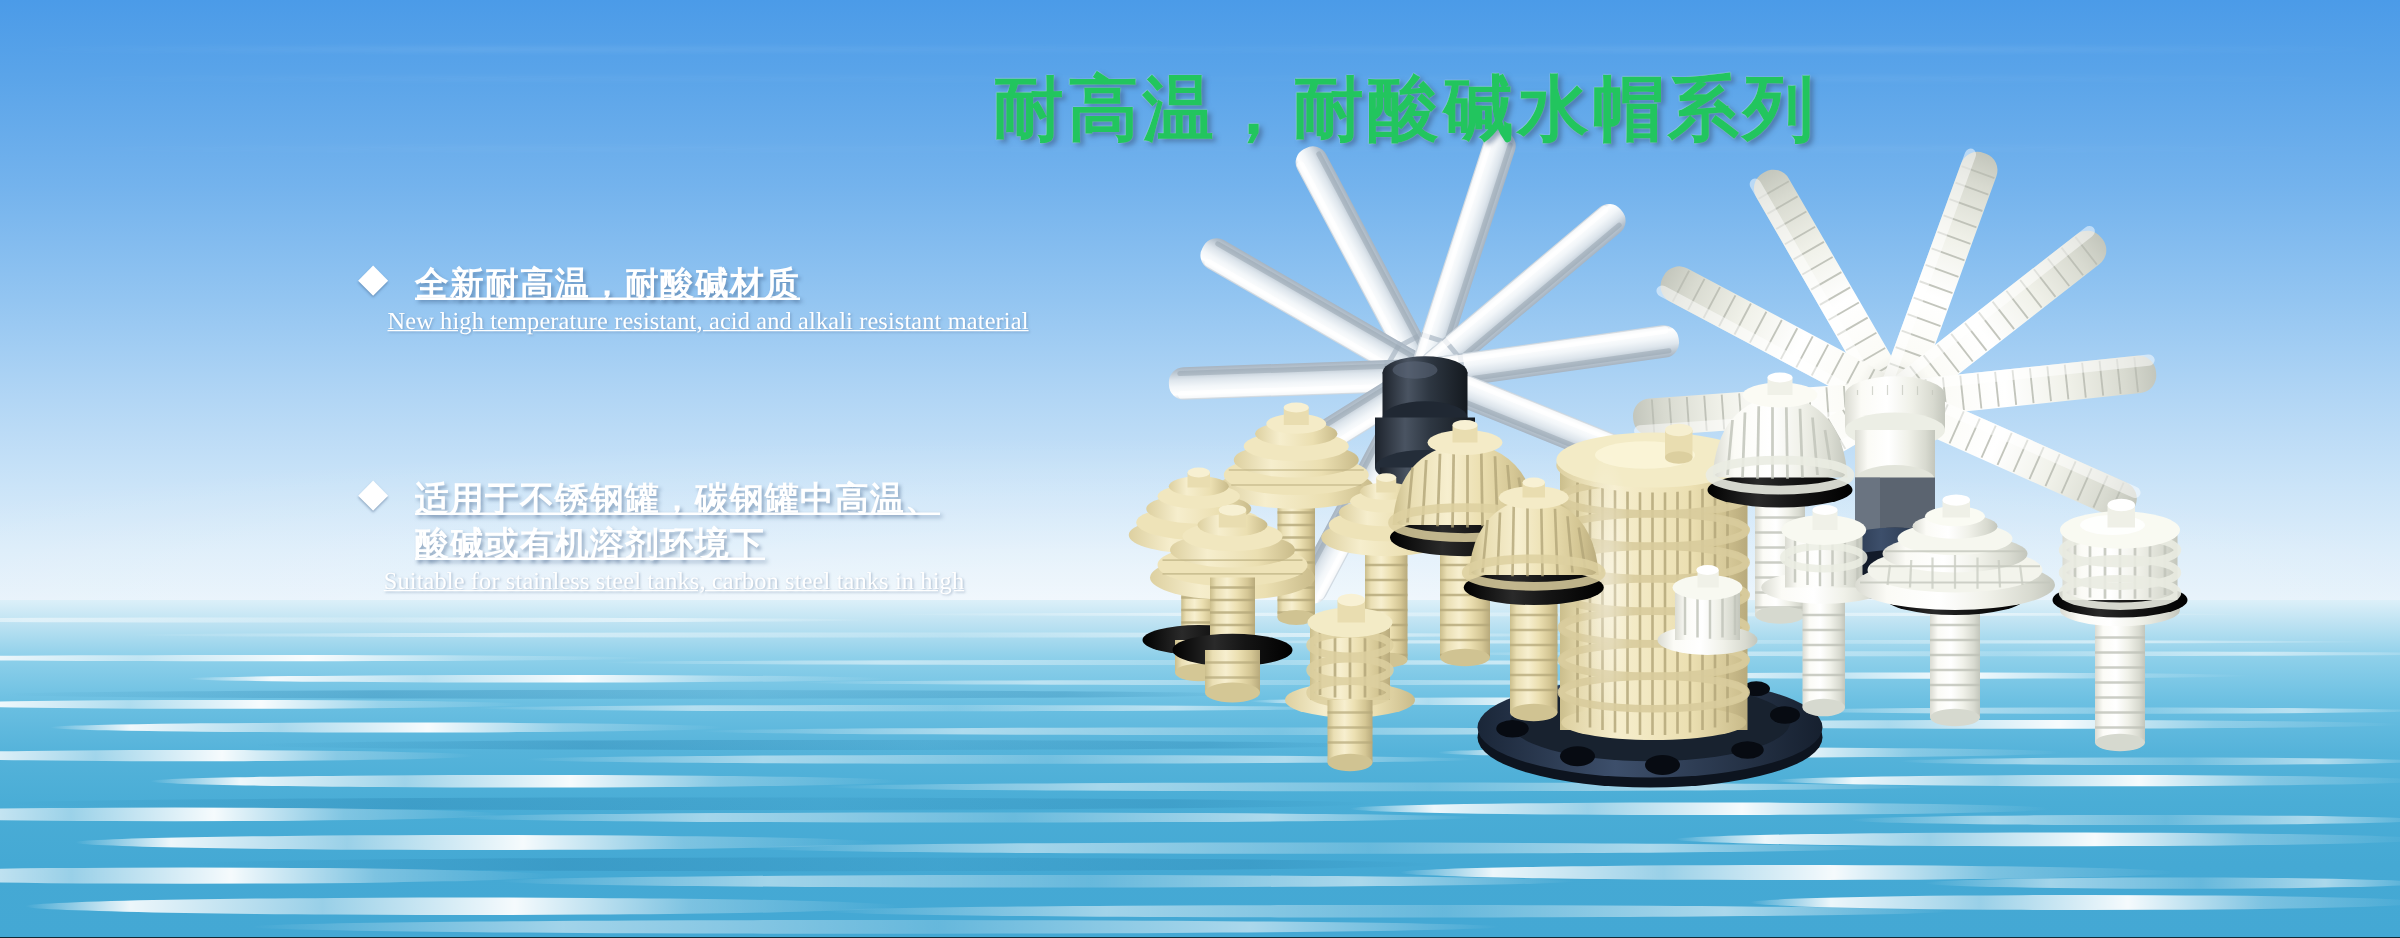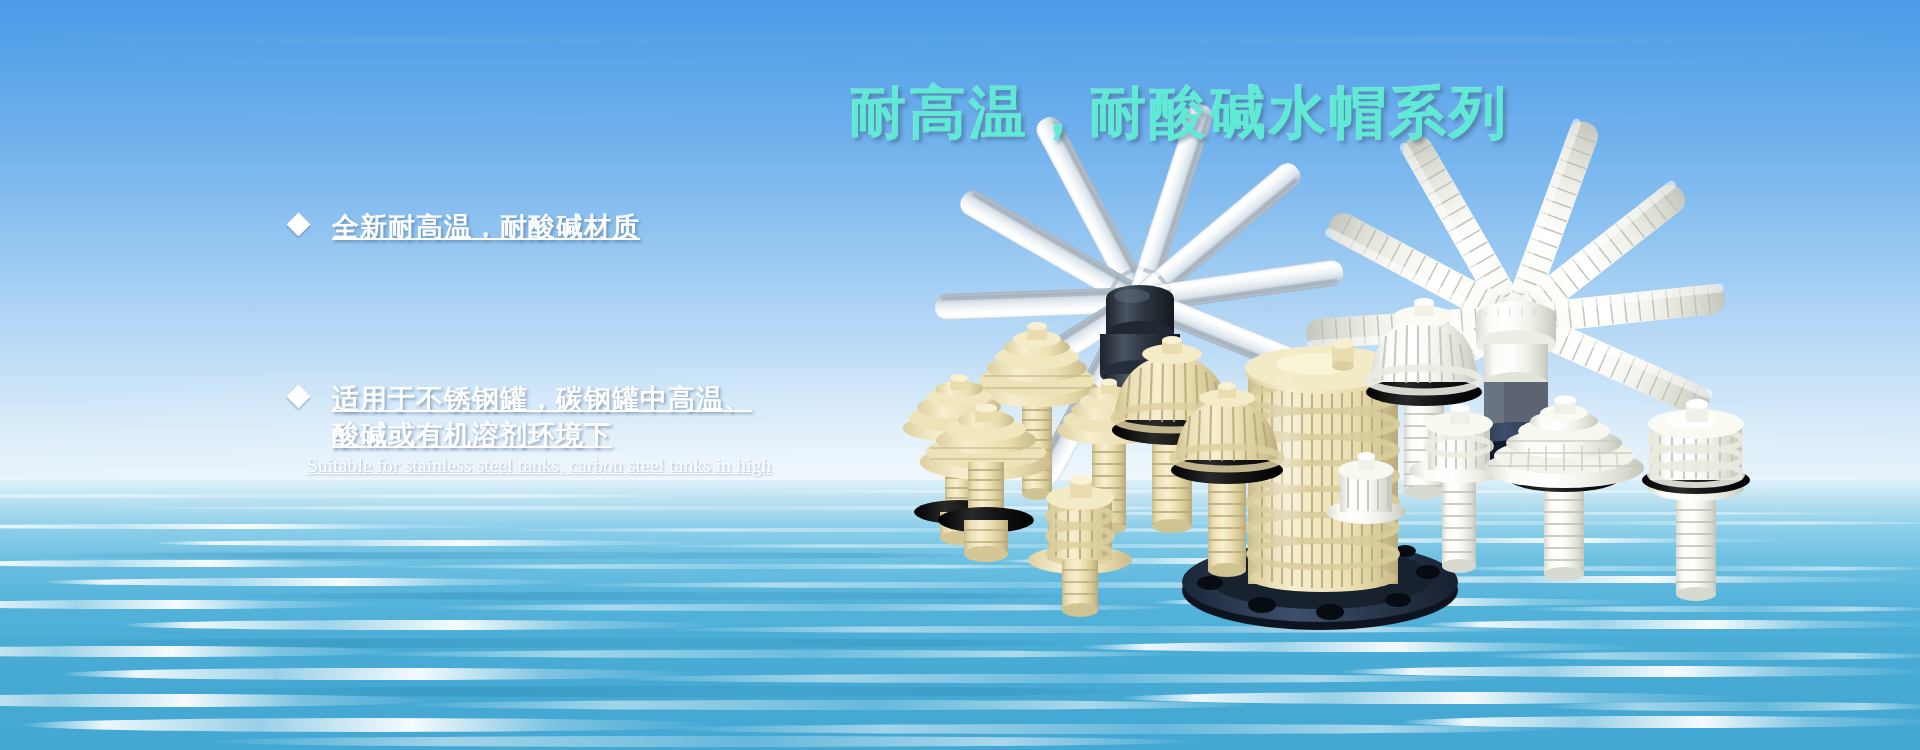--- a/index.html
+++ b/index.html
@@ -75,26 +75,25 @@
     background:linear-gradient(to right,
       rgba(40,130,175,0) 0%,
       rgba(40,130,175,.35) 30%,
       rgba(40,130,175,.15) 60%,
       rgba(40,130,175,.3) 85%,
       rgba(40,130,175,0) 100%);
   }
 
   
   .headline{
-    position:absolute; left:849px; top:58px;
-    font-size:57px; font-weight:700; color:#5eead4;
+    position:absolute; left:794px; top:58px;
+    font-size:57px; font-weight:700; color:#22c55e;
     letter-spacing:3px; line-height:1.05;
     text-shadow:3px 3px 4px rgba(60,90,130,.55), 0 0 1px rgba(255,255,255,.9);
     white-space:nowrap;
-    margin-top:25px;
   }
 
   .bullet{
     position:absolute;
     color:#ffffff;
     text-decoration:underline;
   }
   .bullet .dia{
     position:absolute; left:0; top:6px;
     width:17px; height:17px; background:#ffffff;
@@ -786,20 +785,21 @@
       </g>
     </svg>
   </div>
 
   <div class="headline">耐高温，耐酸碱水帽系列</div>
 
   <div class="bullet" id="bullet1">
     <div class="dia"></div>
     <div class="body">
       <div class="zh">全新耐高温，耐酸碱材质</div>
+      <div class="en">New high temperature resistant, acid and alkali resistant material</div>
     </div>
   </div>
 
   <div class="bullet" id="bullet2">
     <div class="dia"></div>
     <div class="body">
       <div class="zh">适用于不锈钢罐，碳钢罐中高温、</div>
       <div class="zh">酸碱或有机溶剂环境下</div>
       <div class="en">Suitable for stainless steel tanks, carbon steel tanks in high</div>
     </div>

